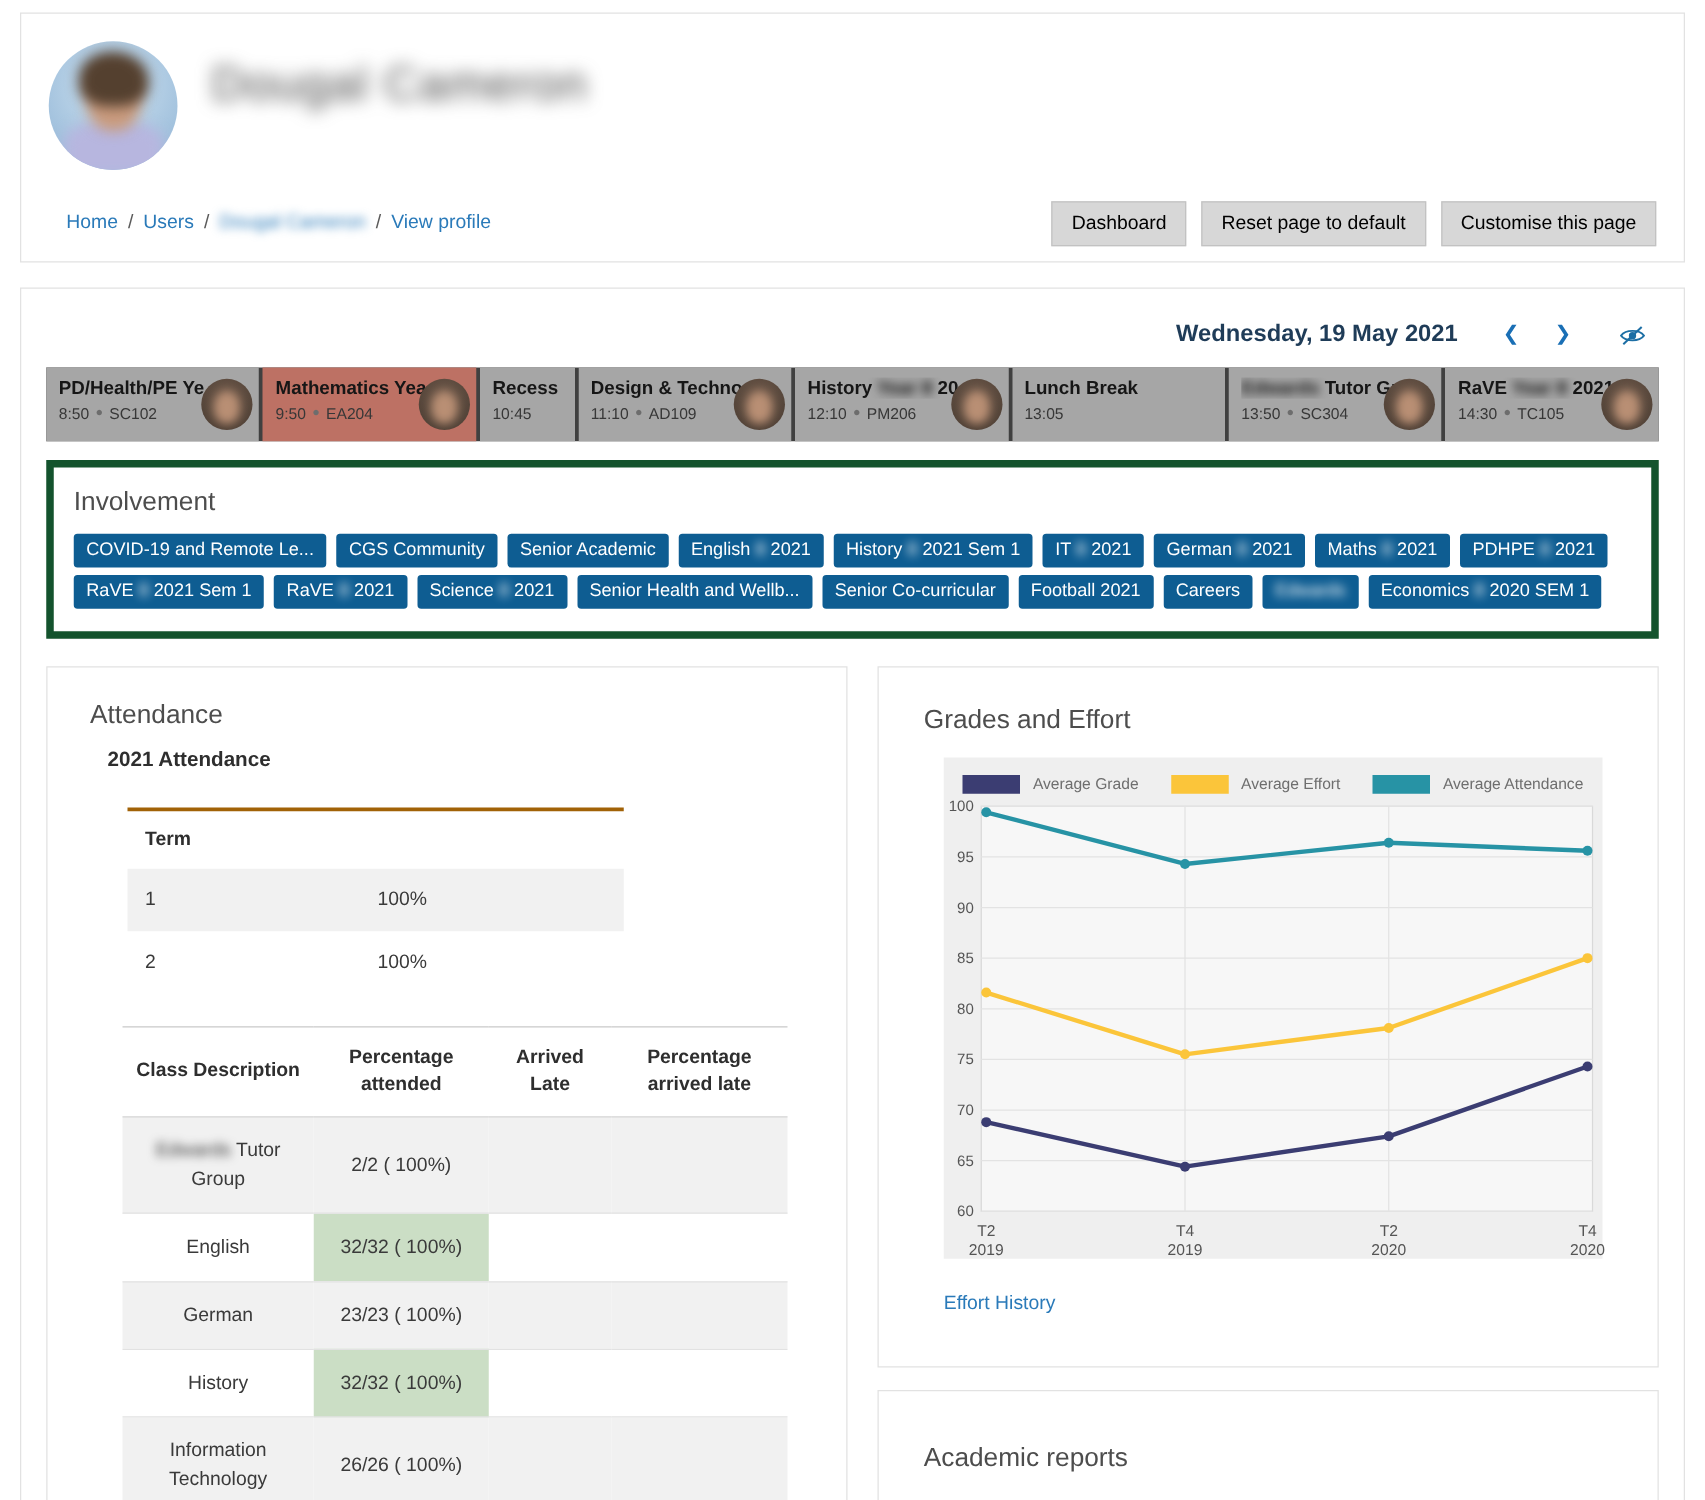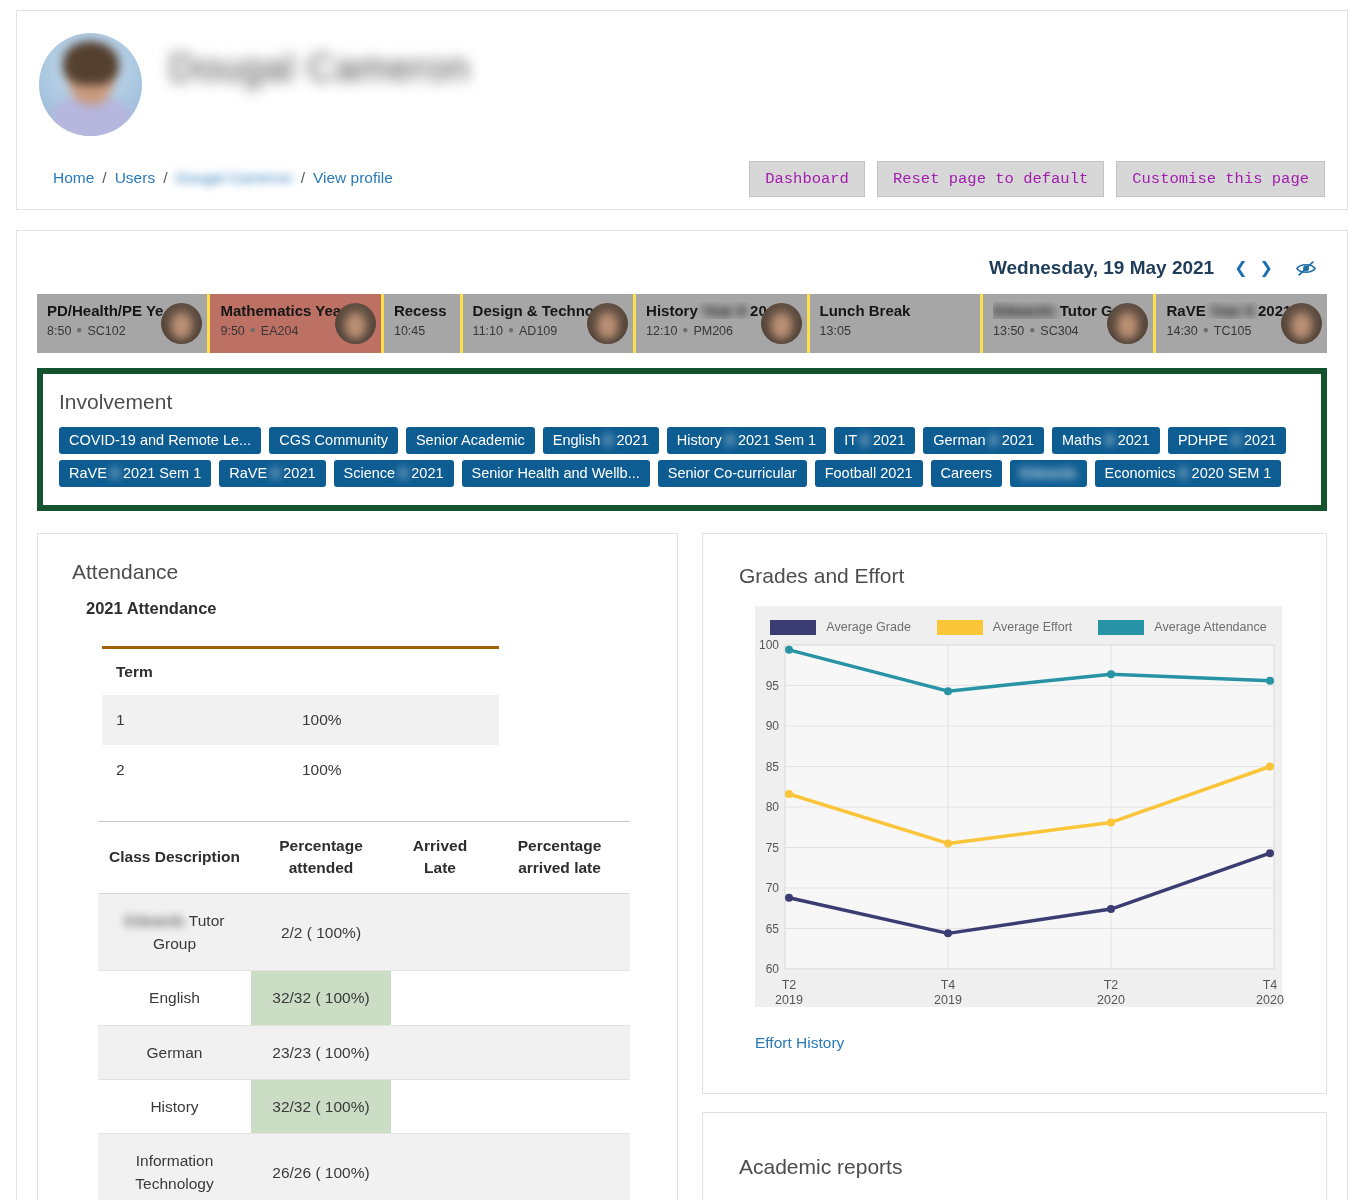--- a/index.html
+++ b/index.html
@@ -14,33 +14,33 @@
   #profile-avatar .blob { position:absolute; filter:blur(5px); }
   .hair { left:24px; top:8px; width:56px; height:44px; background:#54402f; border-radius:48% 52% 40% 40%; }
   .face { left:30px; top:20px; width:44px; height:52px; background:#c99a7d; border-radius:46%; }
   .shirt { left:12px; top:64px; width:80px; height:44px; background:#b7b6df; border-radius:40% 40% 0 0; }
   #profile-name { position:absolute; left:152px; top:36px; font-size:38px; color:#474747;
     letter-spacing:1px; filter:blur(7px); white-space:nowrap; }
   #breadcrumb { position:absolute; left:36px; bottom:22px; font-size:15.5px;text-align:center; }
   #breadcrumb a { color:#2a7ab9; text-decoration:none; }
   #breadcrumb .sep { color:#5a5a5a; margin:0 8px; }
   #header-buttons { position:absolute; right:22px; bottom:12px; display:flex; gap:12px; }
-  .btn { background:#d7d7d7; border:1px solid #c2c2c2; color:#a21caf; font-size:15.5px;
-    padding:8px 15px; cursor:pointer;font-family:Liberation Mono, monospace; }
+  .btn { background:#d7d7d7; border:1px solid #c2c2c2; color:#000000; font-size:15.5px;
+    padding:8px 15px; cursor:pointer; }
 
   
   #main-card { margin:20px 16px 0; height:1040px; position:relative; }
 
-  #date-row { display:flex; justify-content:flex-end; align-items:center; padding:26px 30px 0 0; gap:12px; }
+  #date-row { display:flex; justify-content:flex-end; align-items:center; padding:26px 30px 0 0; gap:28px; }
   #date-label { font-size:19px; font-weight:bold; color:#1f3c58; margin-right:8px; }
   .chev { color:#1a6fb5; font-size:16px; font-weight:bold; cursor:pointer; line-height:1; }
   #visibility-toggle { margin-left:10px; cursor:pointer; display:flex; align-items:center; }
 
   
-  #timetable { display:flex; gap:3px; background:#fde047; margin:15px 20px 0; height:59px; }
+  #timetable { display:flex; gap:3px; background:#404040; margin:15px 20px 0; height:59px; }
   .period { flex:1; background:#a6a6a6; position:relative; padding:8px 10px 0; overflow:hidden; cursor:pointer; }
   .period.short { flex:0.37; }
   .period.current { background:#bd7164; }
   .p-title { font-size:15px; font-weight:bold; color:#161616; white-space:nowrap; overflow:hidden; }
   .p-sub { font-size:12.5px; color:#373737; margin-top:5px; white-space:nowrap; }
   .p-sub .dot { color:#6d6d6d; font-size:10px; margin:0 5px; vertical-align:2px; }
   .tile-avatar { position:absolute; right:5px; top:9px; width:41px; height:41px; border-radius:50%;
     overflow:hidden; background:radial-gradient(circle at 50% 30%, #6b5648 0%, #5b4a3e 45%, #4a3c32 100%); }
   .tile-avatar .tface { position:absolute; left:10px; top:10px; width:21px; height:26px;
     background:#b98f74; border-radius:46%; filter:blur(4px); }

